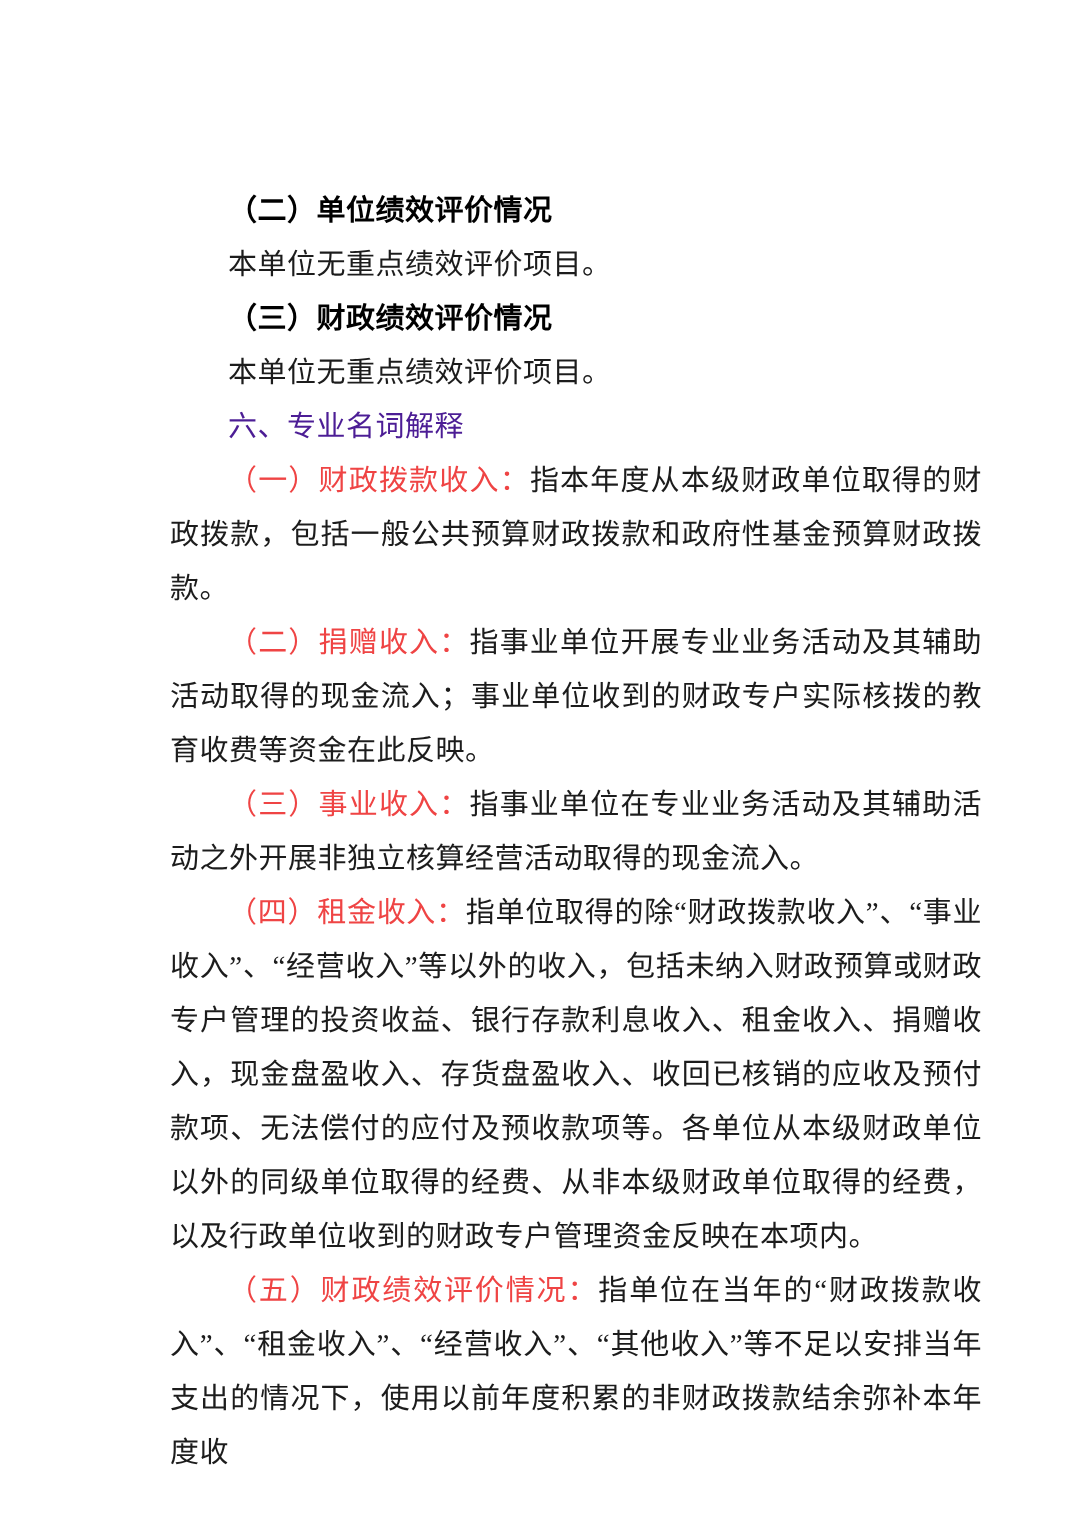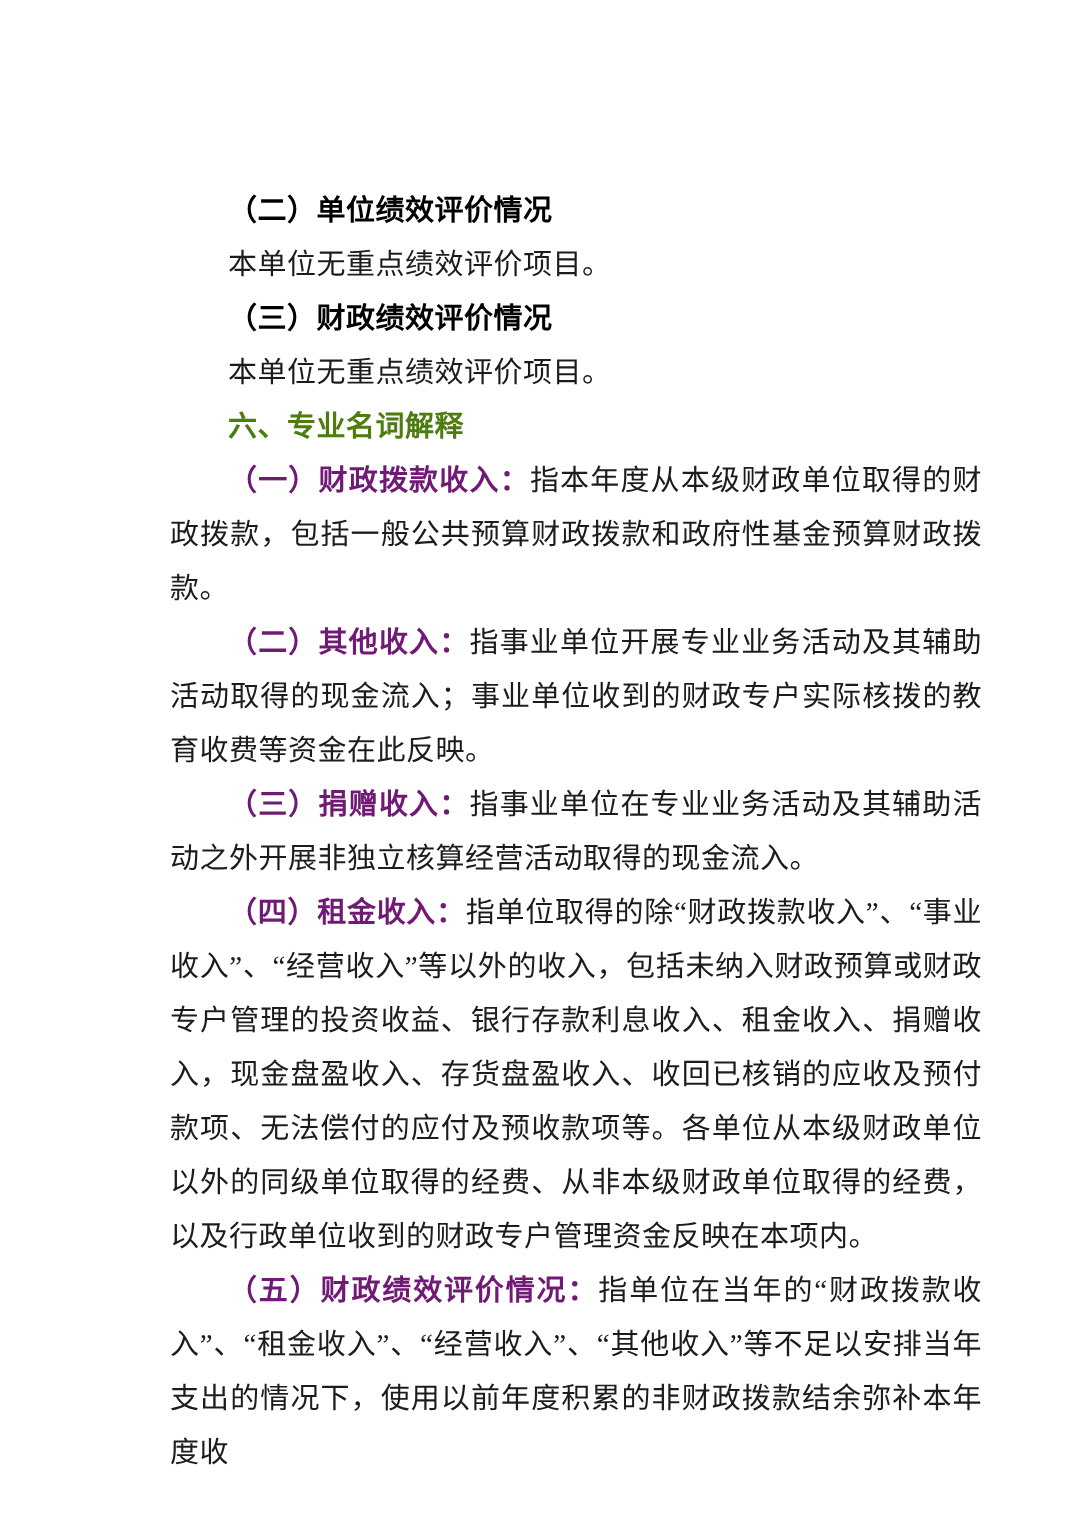--- a/index.html
+++ b/index.html
@@ -31,38 +31,38 @@
     color: #1c1c1c;
     text-align: justify;
     text-indent: 2em;
     letter-spacing: 0.5px;
   }
   .heading-kai {
     font-weight: 700;
     color: #000000;
   }
   .heading-hei {
-    font-weight: 700;
+    font-weight: 400;
     font-family: "Liberation Sans", "DejaVu Sans", sans-serif;
-    color: #4d7c0f;
+    color: #4c1d95;
   }
   .term .lead {
-    font-weight: 700;
-    color: #701a75;
+    font-weight: 400;
+    color: #ef4444;
   }
 </style>
 </head>
 <body>
 
 <div class="page">
   <main class="content">
       <p class="block heading-kai">（二）单位绩效评价情况</p>
       <p class="block body">本单位无重点绩效评价项目。</p>
       <p class="block heading-kai">（三）财政绩效评价情况</p>
       <p class="block body">本单位无重点绩效评价项目。</p>
       <p class="block heading-hei">六、专业名词解释</p>
       <p class="block term"><span class="lead">（一）财政拨款收入：</span><span class="rest">指本年度从本级财政单位取得的财政拨款，包括一般公共预算财政拨款和政府性基金预算财政拨款。</span></p>
-      <p class="block term"><span class="lead">（二）其他收入：</span><span class="rest">指事业单位开展专业业务活动及其辅助活动取得的现金流入；事业单位收到的财政专户实际核拨的教育收费等资金在此反映。</span></p>
-      <p class="block term"><span class="lead">（三）捐赠收入：</span><span class="rest">指事业单位在专业业务活动及其辅助活动之外开展非独立核算经营活动取得的现金流入。</span></p>
+      <p class="block term"><span class="lead">（二）捐赠收入：</span><span class="rest">指事业单位开展专业业务活动及其辅助活动取得的现金流入；事业单位收到的财政专户实际核拨的教育收费等资金在此反映。</span></p>
+      <p class="block term"><span class="lead">（三）事业收入：</span><span class="rest">指事业单位在专业业务活动及其辅助活动之外开展非独立核算经营活动取得的现金流入。</span></p>
       <p class="block term"><span class="lead">（四）租金收入：</span><span class="rest">指单位取得的除“财政拨款收入”、“事业收入”、“经营收入”等以外的收入，包括未纳入财政预算或财政专户管理的投资收益、银行存款利息收入、租金收入、捐赠收入，现金盘盈收入、存货盘盈收入、收回已核销的应收及预付款项、无法偿付的应付及预收款项等。各单位从本级财政单位以外的同级单位取得的经费、从非本级财政单位取得的经费，以及行政单位收到的财政专户管理资金反映在本项内。</span></p>
       <p class="block term"><span class="lead">（五）财政绩效评价情况：</span><span class="rest">指单位在当年的“财政拨款收入”、“租金收入”、“经营收入”、“其他收入”等不足以安排当年支出的情况下，使用以前年度积累的非财政拨款结余弥补本年度收</span></p>
     </main>
 </div>
 
 </body></html>

